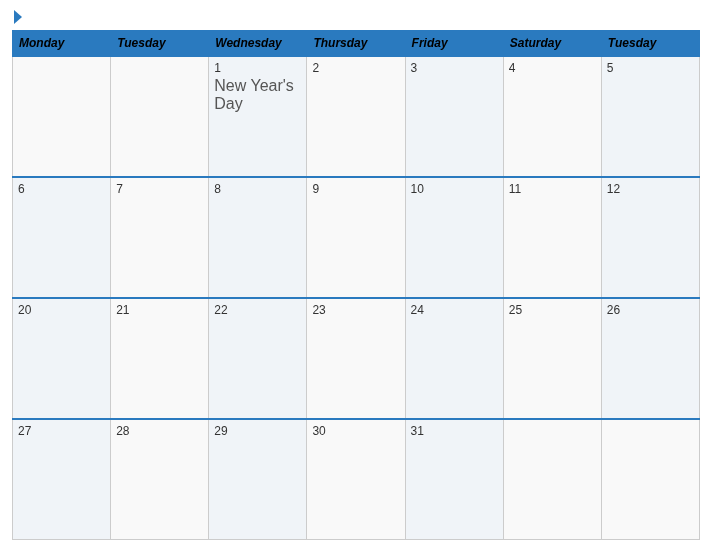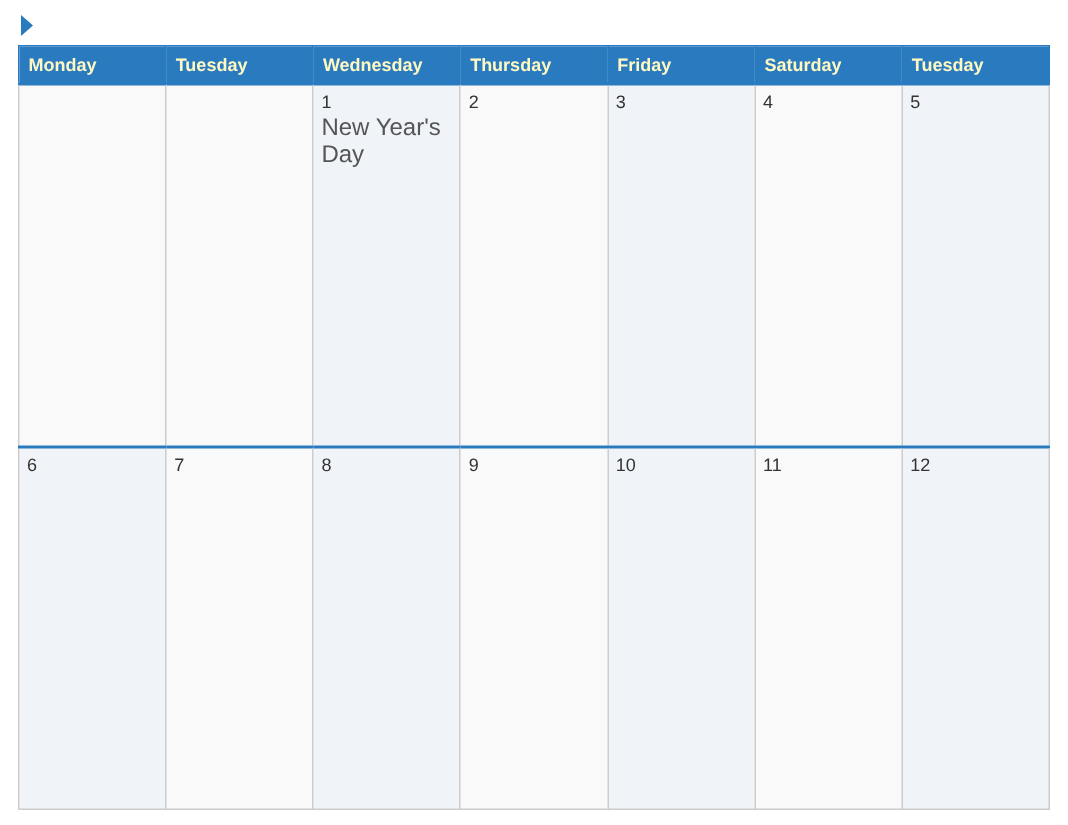--- a/index.html
+++ b/index.html
@@ -71,26 +71,27 @@
       display: flex;
       flex-direction: column;
     }
     table {
       width: 100%;
       border-collapse: collapse;
       flex: 1;
     }
     thead tr th {
       background: #2a7abf;
-      color: #fef9c3;
+      color: #000000;
       font-size: 12px;
       font-weight: bold;
       padding: 5px 6px;
       text-align: left;
       border: 1px solid #2a7abf;
+      font-style: italic;
     }
     tbody tr {
       height: 72px;
     }
     tbody tr td {
       border: 1px solid #ccc;
       border-top: 2px solid #2a7abf;
       vertical-align: top;
       padding: 4px 5px;
       font-size: 12px;
@@ -186,16 +187,58 @@
             <td>
               <span class="day-num">10</span>
             </td>
             <td>
               <span class="day-num">11</span>
             </td>
             <td>
               <span class="day-num">12</span>
             </td>
           </tr>
+          <tr>
+            <td>
+              <span class="day-num">20</span>
+            </td>
+            <td>
+              <span class="day-num">21</span>
+            </td>
+            <td>
+              <span class="day-num">22</span>
+            </td>
+            <td>
+              <span class="day-num">23</span>
+            </td>
+            <td>
+              <span class="day-num">24</span>
+            </td>
+            <td>
+              <span class="day-num">25</span>
+            </td>
+            <td>
+              <span class="day-num">26</span>
+            </td>
+          </tr>
+          <tr>
+            <td>
+              <span class="day-num">27</span>
+            </td>
+            <td>
+              <span class="day-num">28</span>
+            </td>
+            <td>
+              <span class="day-num">29</span>
+            </td>
+            <td>
+              <span class="day-num">30</span>
+            </td>
+            <td>
+              <span class="day-num">31</span>
+            </td>
+            <td class="empty"></td>
+            <td class="empty"></td>
+          </tr>
         </tbody>
     </table>
   </div>
 </div>
 
 </body></html>

